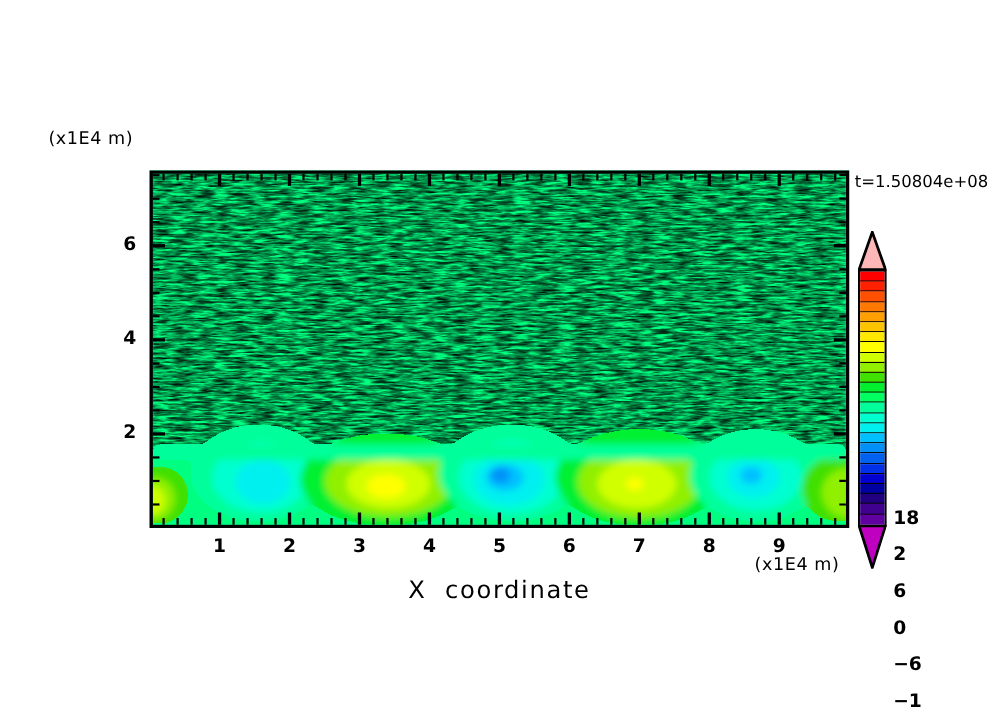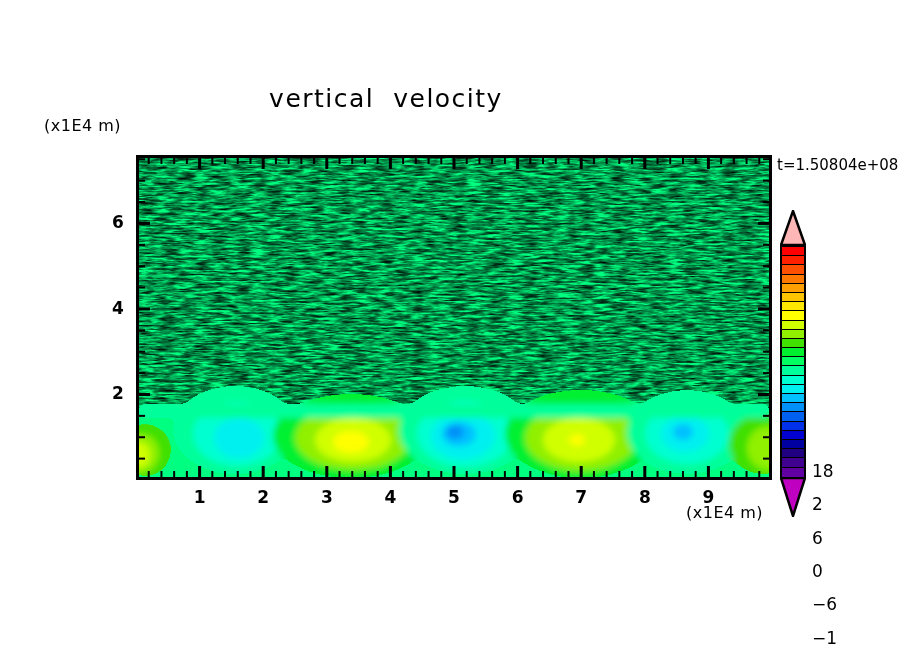--- a/index.html
+++ b/index.html
@@ -120,30 +120,29 @@
     left: 0;
     width: 26px;
     height: 36px;
   }
   .cb-cap.top { top: 0; }
   .cb-cap.bottom { top: 267px; height: 40px; }
   .cb-tick-label {
     position: absolute;
     left: 32px;
     font-size: 17px;
-    font-weight: 400;
+    font-weight: 700;
     white-space: pre;
   }
 </style>
 </head>
 <body>
 
 <div class="fig">
 
-  <div class="title">vertical  velocity</div>
   <div class="yunit">(x1E4 m)</div>
   <div class="timestamp">t=1.50804e+08</div>
 
   <div id="plot-frame">
     <svg id="field-svg" width="630" height="319" viewBox="0 0 630 319" preserveAspectRatio="none">
       <defs>
         <filter id="blobby" x="-20%" y="-20%" width="140%" height="140%">
           <feGaussianBlur stdDeviation="3.2" result="b"></feGaussianBlur>
           <feComponentTransfer in="b">
             <feFuncA type="discrete" tableValues="0 0 0 0 0 0 1 1 1 1 1 1"></feFuncA>
@@ -206,20 +205,21 @@
         <ellipse cx="544" cy="274" rx="10" ry="8" fill="#00c0ff"></ellipse>
 
         <ellipse cx="624" cy="286" rx="34" ry="30" fill="#40e000"></ellipse>
         <ellipse cx="630" cy="290" rx="22" ry="22" fill="#90f000"></ellipse>
 
         <rect x="0" y="246" width="630" height="14" fill="#00ff9a"></rect>
       </g>
     </svg>
   </div>
 
+  <div class="xlabel">X  coordinate</div>
 
   <div class="xunit">(x1E4 m)</div>
 
   <div id="colorbar">
     <div class="cb-cap top"><svg width="26" height="36" viewBox="0 0 26 36">
           <polygon points="13,1 25,35 1,35" fill="#ffb6b6" stroke="#000" stroke-width="2.5" stroke-linejoin="miter"></polygon>
         </svg></div>
     <div class="cb-swatches">
         <div class="cb-band" style="height: 4%; background: rgb(255, 0, 0);"></div>
         <div class="cb-band" style="height: 4%; background: rgb(255, 32, 0);"></div>

